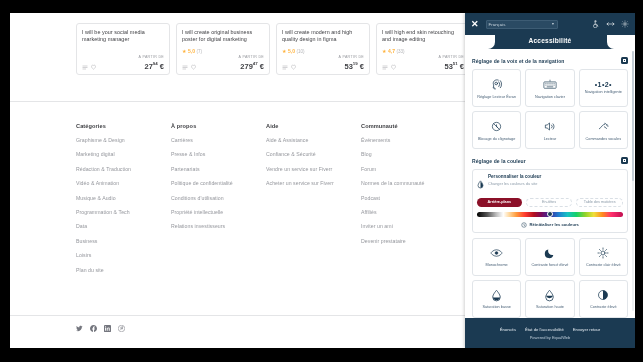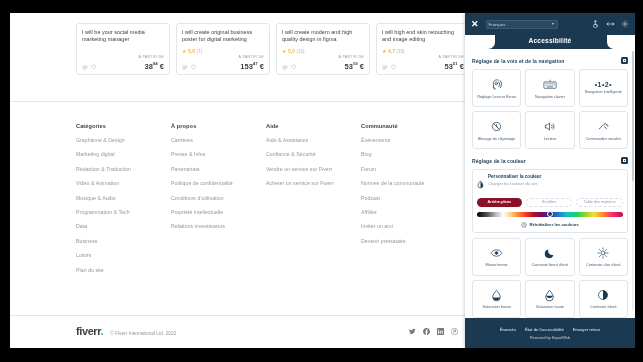--- a/index.html
+++ b/index.html
@@ -184,21 +184,21 @@
                   <g fill="none" stroke="#b5b6ba" stroke-width="1.2">
                     <path d="M1 2h10M1 5h10M1 8h7"></path>
                   </g>
                 </svg>
               <svg width="5" height="6" viewBox="0 0 10 12">
                   <path d="M5 10.5C2 8.2 1 6.6 1 4.8 1 3.3 2.1 2.2 3.5 2.2c.8 0 1.3.4 1.5.8.2-.4.7-.8 1.5-.8C7.9 2.2 9 3.3 9 4.8c0 1.8-1 3.4-4 5.7z" fill="none" stroke="#b5b6ba" stroke-width="1.1"></path>
                 </svg>
             </div>
             <div class="price-wrap">
               <div class="price-from">À PARTIR DE</div>
-              <div class="price"><span>38</span><sup>94</sup> <span>€</span></div>
+              <div class="price"><span>27</span><sup>94</sup> <span>€</span></div>
             </div>
           </div>
         </div>
 
         <div class="card">
           <div class="card-title">I will create original business poster for digital marketing</div>
           <div class="card-rating">
             <span class="star">★</span>
             <span class="rate-val">5,0</span>
             <span class="rate-cnt">(7)</span>
@@ -209,21 +209,21 @@
                   <g fill="none" stroke="#b5b6ba" stroke-width="1.2">
                     <path d="M1 2h10M1 5h10M1 8h7"></path>
                   </g>
                 </svg>
               <svg width="5" height="6" viewBox="0 0 10 12">
                   <path d="M5 10.5C2 8.2 1 6.6 1 4.8 1 3.3 2.1 2.2 3.5 2.2c.8 0 1.3.4 1.5.8.2-.4.7-.8 1.5-.8C7.9 2.2 9 3.3 9 4.8c0 1.8-1 3.4-4 5.7z" fill="none" stroke="#b5b6ba" stroke-width="1.1"></path>
                 </svg>
             </div>
             <div class="price-wrap">
               <div class="price-from">À PARTIR DE</div>
-              <div class="price"><span>153</span><sup>47</sup> <span>€</span></div>
+              <div class="price"><span>279</span><sup>47</sup> <span>€</span></div>
             </div>
           </div>
         </div>
 
         <div class="card">
           <div class="card-title">I will create modern and high quality design in figma</div>
           <div class="card-rating">
             <span class="star">★</span>
             <span class="rate-val">5,0</span>
             <span class="rate-cnt">(10)</span>
@@ -320,24 +320,20 @@
           <a>Affiliés</a>
           <a>Inviter un ami</a>
           <a>Devenir prestataire</a>
         </div>
 
       </div>
 
       <div class="foot-rule"></div>
 
       <div class="footbar">
-        <div class="logo-group">
-          <span class="logo"><span>fiverr</span><span class="dot">.</span></span>
-          <span class="copyright">© Fiverr International Ltd. 2022</span>
-        </div>
         <div class="socials">
           <svg width="7" height="7" viewBox="0 0 16 16">
               <path fill="#74767e" d="M15 3.3c-.5.3-1.1.5-1.7.6.6-.4 1-1 1.2-1.7-.6.3-1.2.6-1.9.7-.5-.6-1.3-1-2.2-1-1.7 0-3 1.4-3 3 0 .3 0 .5.1.7C5 5.5 2.8 4.3 1.4 2.5c-.3.5-.4 1-.4 1.5 0 1 .5 2 1.3 2.5-.5 0-1-.2-1.4-.4 0 1.5 1 2.7 2.4 3-.3.1-.5.1-.8.1h-.6c.4 1.2 1.5 2.1 2.8 2.1-1 .8-2.3 1.3-3.7 1.3H0c1.4.9 3 1.4 4.7 1.4 5.6 0 8.7-4.7 8.7-8.7v-.4c.6-.4 1.1-1 1.6-1.6z"></path>
             </svg>
           <svg width="7" height="7" viewBox="0 0 16 16">
               <path fill="#74767e" d="M8 0C3.6 0 0 3.6 0 8c0 4 2.9 7.3 6.7 7.9v-5.6h-2V8h2V6.3c0-2 1.2-3.1 3-3.1.9 0 1.8.2 1.8.2v1.9h-1c-1 0-1.3.6-1.3 1.2V8h2.2l-.4 2.3H9.2v5.6C13 15.3 16 12 16 8c0-4.4-3.6-8-8-8z"></path>
             </svg>
           <svg width="7" height="7" viewBox="0 0 16 16">
               <rect x="0" y="0" width="16" height="16" rx="2" fill="#74767e"></rect>
               <rect x="2.5" y="6" width="2.2" height="7" fill="#fff"></rect>

